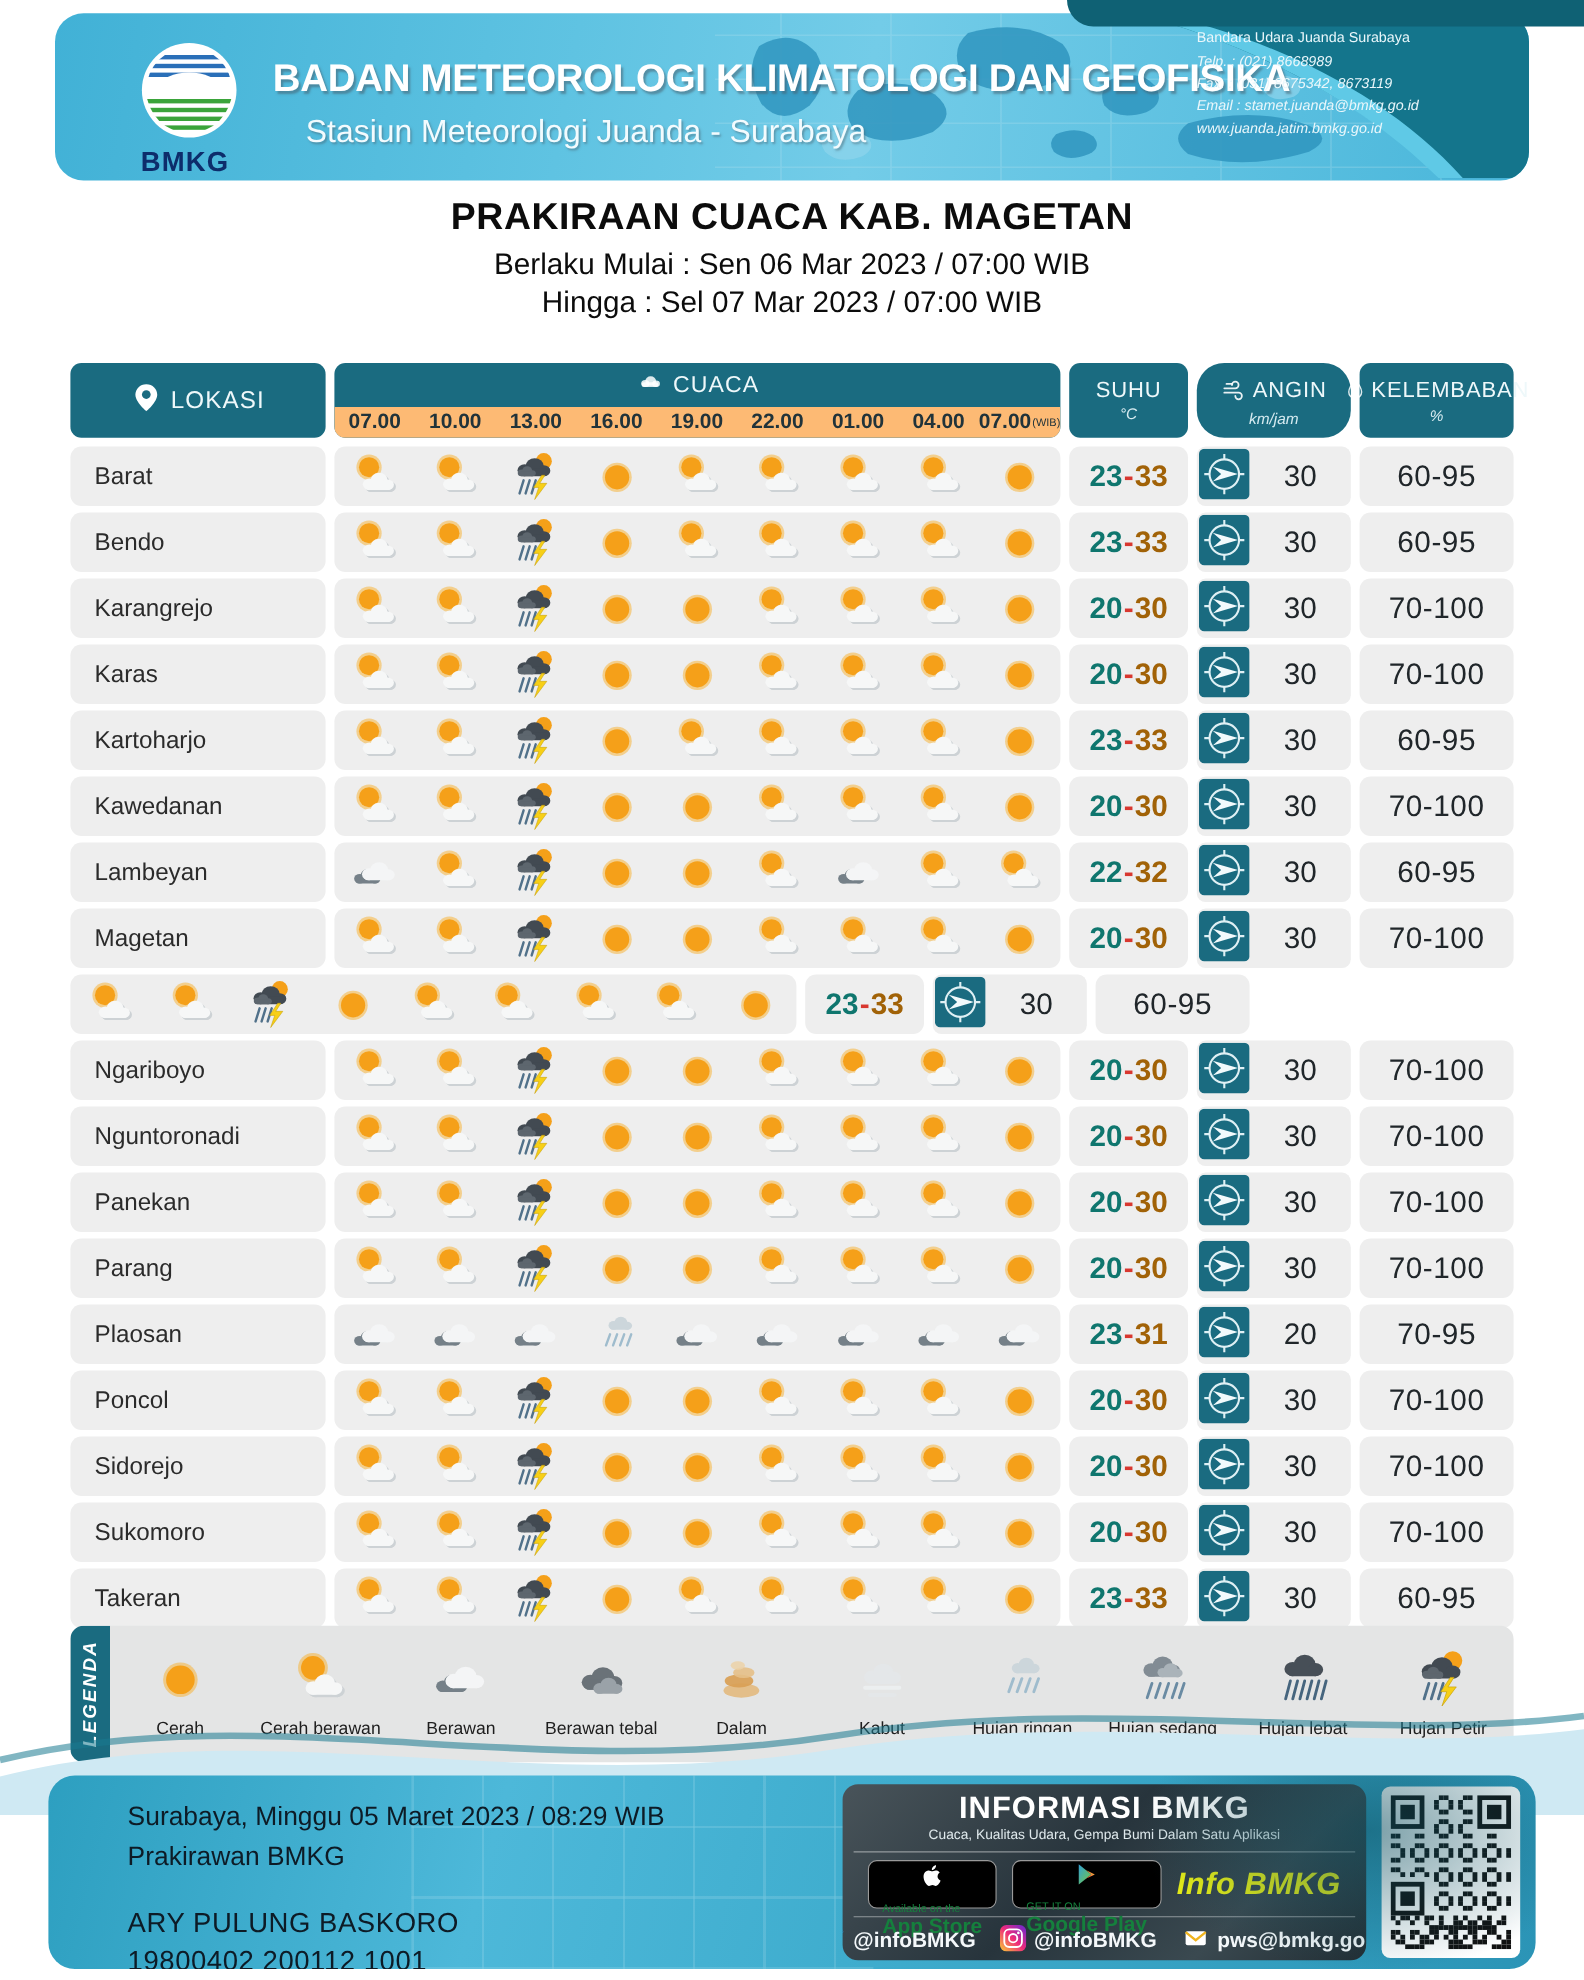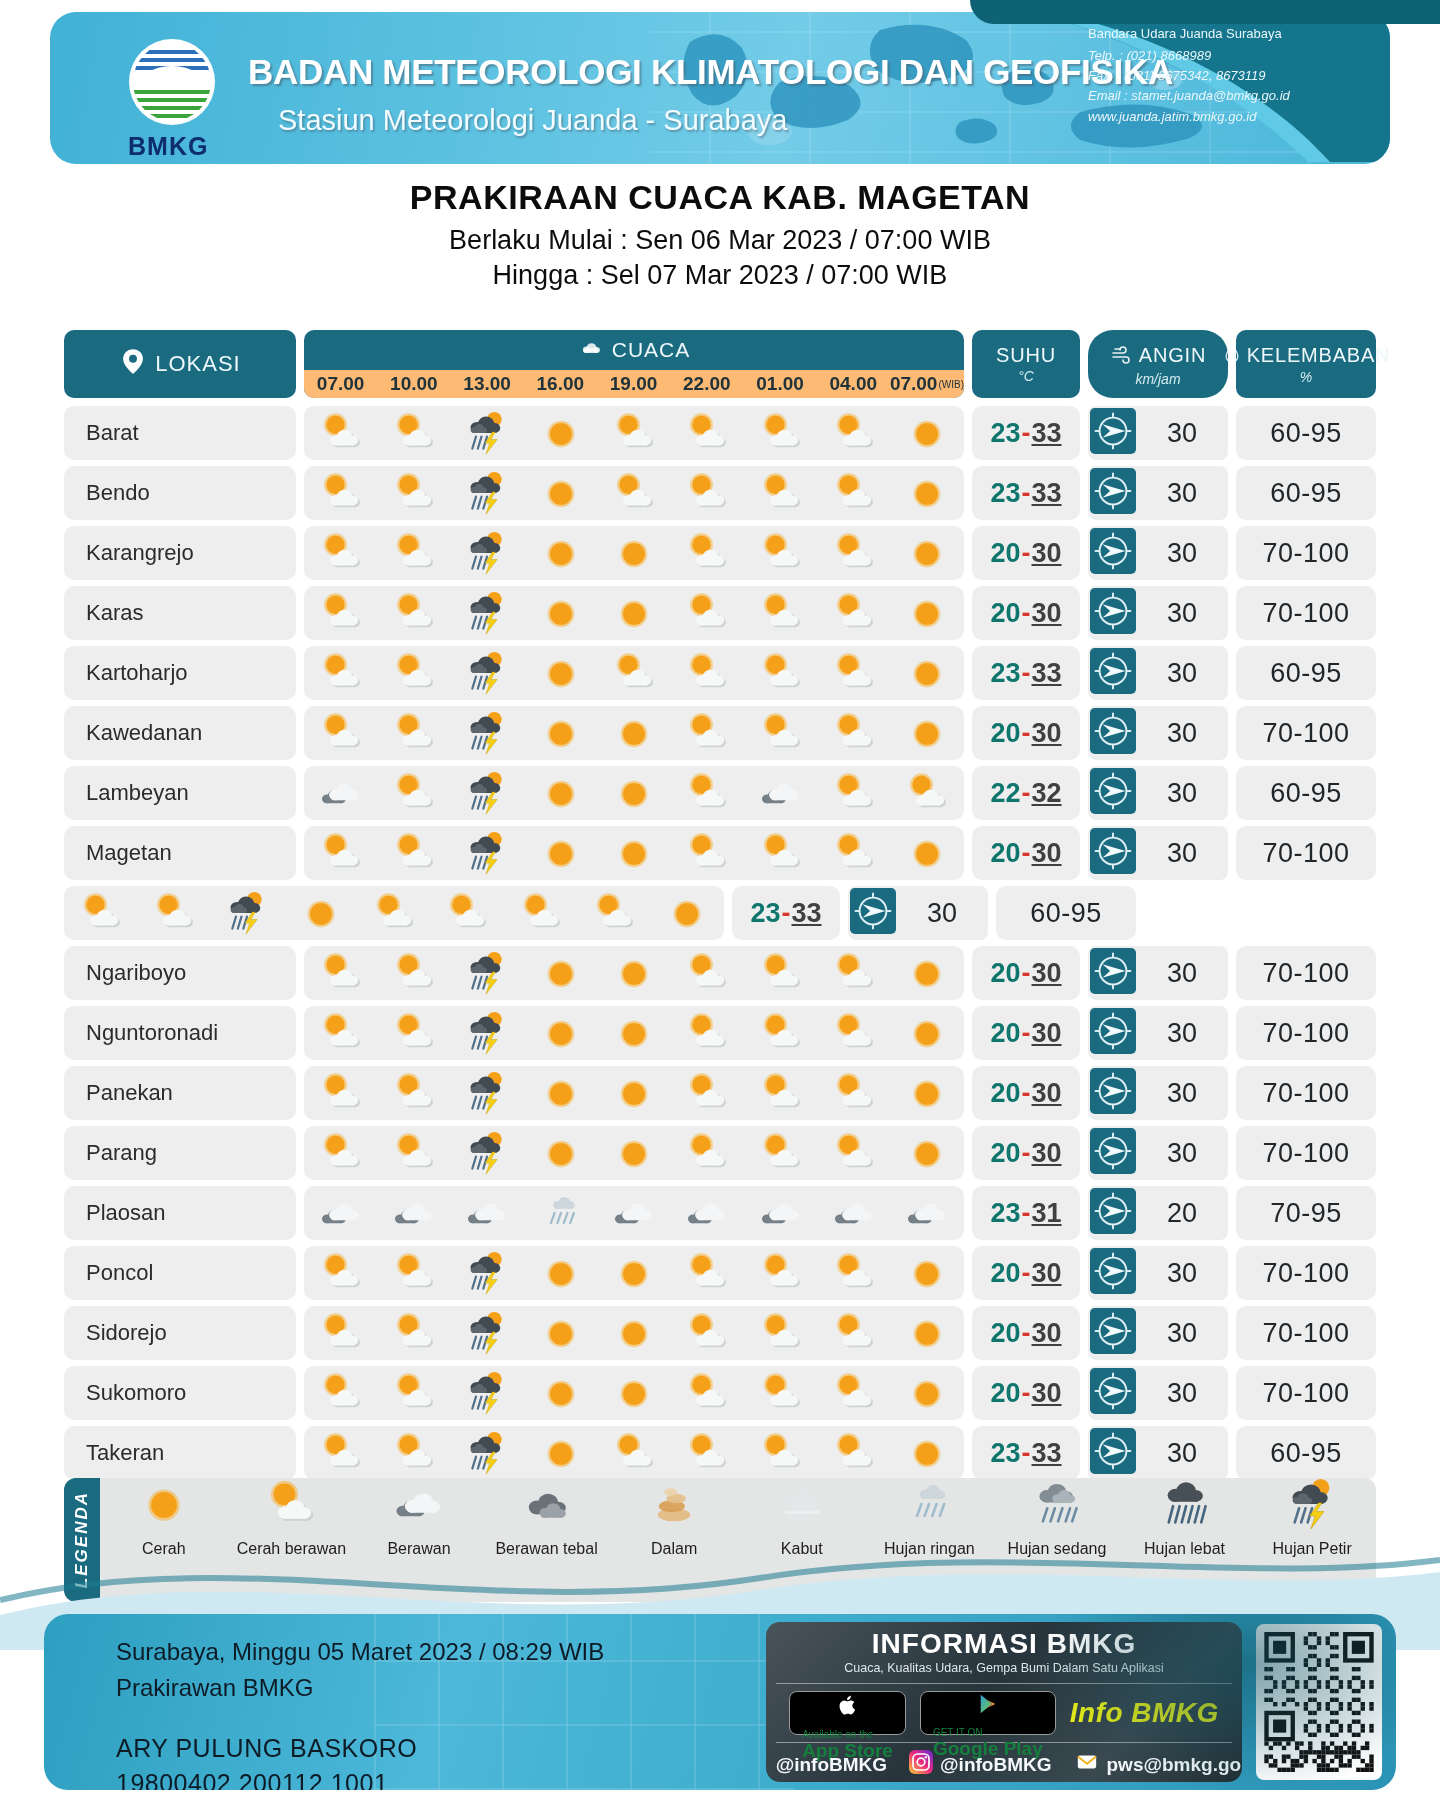--- a/index.html
+++ b/index.html
@@ -52,34 +52,34 @@
   .t-row{display:flex;gap:8px;height:54px;margin-bottom:6px;}
   .cell{background:#eeeeee;border-radius:10px;}
   .loc-cell{width:232px;display:flex;align-items:center;padding-left:22px;box-sizing:border-box;
     font-size:22px;color:#2b2b2b;}
   .wx-strip{width:660px;display:flex;align-items:center;}
   .wx-slot{flex:1;display:flex;align-items:center;justify-content:center;}
   .temp-cell{width:108px;display:flex;align-items:center;justify-content:center;
     font-size:27px;font-weight:600;}
   .temp-min{color:#0f766e;}
   .temp-dash{color:#d8372f;margin:0 1px;}
-  .temp-max{color:#404040;text-decoration:underline;}
+  .temp-max{color:#a16207;}
   .wind-cell{width:140px;display:flex;align-items:center;background:#eeeeee;border-radius:8px;}
   .wind-cell svg{flex:0 0 auto;margin-left:2px;}
   .wind-val{flex:1;text-align:center;font-size:27px;color:#20262a;}
   .hum-cell{width:140px;display:flex;align-items:center;justify-content:center;
     font-size:27px;color:#20262a;letter-spacing:.5px;}
 
   
   .legend{position:absolute;left:64px;top:1478px;width:1312px;height:124px;background:#e4e5e5;
     border-radius:12px;display:flex;overflow:hidden;}
   .legend-tab{width:36px;background:#1a6b80;display:flex;align-items:center;justify-content:center;}
   .legend-tab span{writing-mode:vertical-rl;transform:rotate(180deg);color:#fff;font-size:17px;
     font-weight:bold;font-style:italic;letter-spacing:2px;}
-  .legend-items{flex:1;display:flex;}
+  .legend-items{flex:1;display:flex;align-items:center;}
   .legend-item{flex:1;display:flex;flex-direction:column;align-items:center;gap:6px;}
   .legend-item .lbl{font-size:16px;color:#1e1e1e;}
 
   
   .wave{position:absolute;left:0;top:1520px;width:1440px;height:130px;}
   .footer{position:absolute;left:44px;top:1614px;width:1352px;height:176px;border-radius:24px;
     background:linear-gradient(105deg,#2d9fc0 0%,#4db8d9 30%,#3fadce 55%,#2b94b6 100%);overflow:hidden;}
   .footer:before{content:"";position:absolute;left:330px;top:0;width:420px;height:100%;opacity:.25;
     background:repeating-linear-gradient(0deg,rgba(255,255,255,.5) 0 2px,transparent 2px 64px),
                repeating-linear-gradient(90deg,rgba(255,255,255,.5) 0 2px,transparent 2px 64px);}

